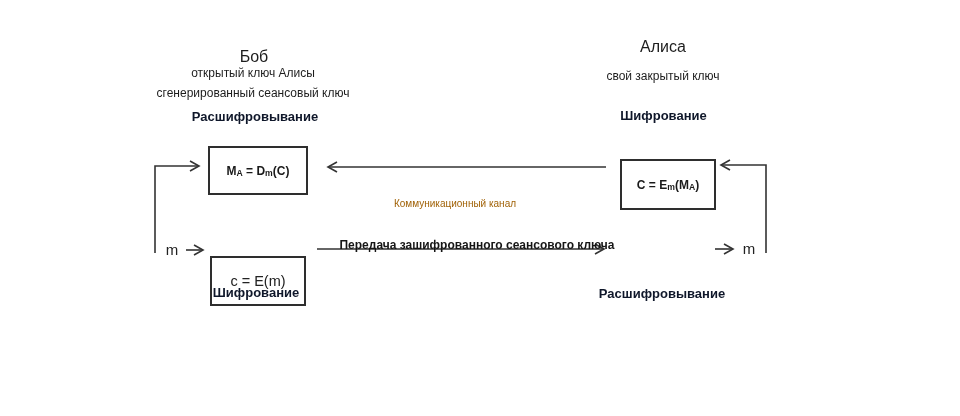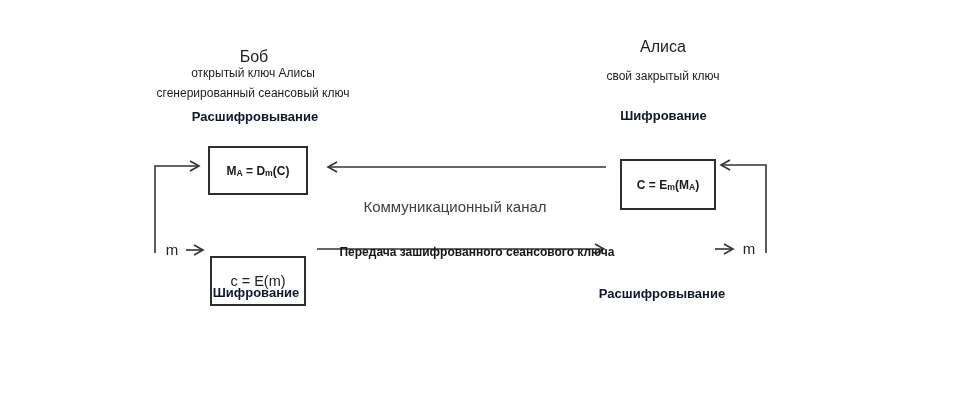--- a/index.html
+++ b/index.html
@@ -23,21 +23,21 @@
     border: 2px solid #2e2e2e;
     background: #ffffff;
     display: flex;
     align-items: center;
     justify-content: center;
   }
   .formula { font-size: 12px; color: #1a1a1a; white-space: nowrap; }
   .formula .sub { font-size: 0.72em; position: relative; top: 1px; }
   .formula-plain { font-size: 14.5px; font-weight: 400; color: #222; }
   .m-label { position: absolute; font-size: 15px; color: #222; text-align: center; }
-  .channel-title { font-size: 15px; font-weight: 400; color: #404040; }
+  .channel-title { font-size: 10px; font-weight: 400; color: #a16207; }
   .transfer-caption { font-size: 12px; font-weight: bold; color: #161616; }
 
   
   .bob-title        { left: 199px; top: 48px;  width: 110px; }
   .bob-note1        { left: 153px; top: 67px;  width: 200px; }
   .bob-note2        { left: 123px; top: 87px;  width: 260px; }
   .bob-top-op       { left: 175px; top: 110px; width: 160px; }
   .box-tl           { left: 208px; top: 146px; width: 96px;  height: 45px; }
   .box-bl           { left: 210px; top: 228px; width: 92px;  height: 46px; margin-top: 28px; }
   .bob-bottom-op    { left: 180px; top: 286px; width: 152px; }
@@ -45,21 +45,21 @@
 
   .alice-title      { left: 608px; top: 38px;  width: 110px; }
   .alice-note1      { left: 583px; top: 70px;  width: 160px; }
   .alice-top-op     { left: 600px; top: 109px; width: 127px; }
   .box-tr           { left: 620px; top: 159px; width: 92px;  height: 47px; }
   .box-br           { left: 618px; top: 228px; width: 94px;  height: 47px; }
   .alice-bottom-op  { left: 588px; top: 287px; width: 148px; }
   .m-right          { left: 739px; top: 240px; width: 20px; }
 
   .channel-title-pos    { left: 330px; top: 198px; width: 250px; }
-  .transfer-caption-pos { left: 305px; top: 246px; width: 310px; padding-left: 17px; }
+  .transfer-caption-pos { left: 305px; top: 239px; width: 310px; padding-left: 17px; }
 </style>
 </head>
 <body>
 
 <div class="canvas">
 
   <svg class="wires" width="960" height="416" viewBox="0 0 960 416" xmlns="http://www.w3.org/2000/svg">
     <defs>
       <marker id="arrowhead" markerUnits="userSpaceOnUse" markerWidth="16" markerHeight="16" refX="10" refY="6" orient="auto">
         <path d="M1,1 L10,6 L1,11" fill="none" stroke="#333333" stroke-width="1.6"></path>

